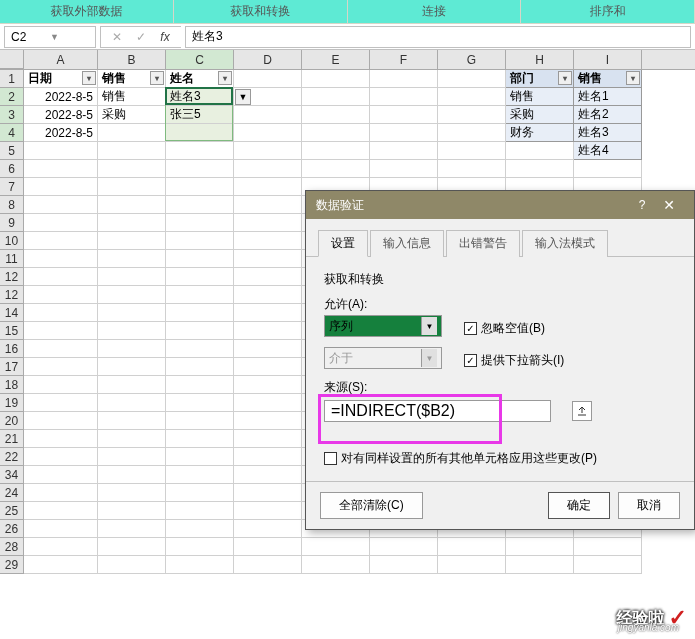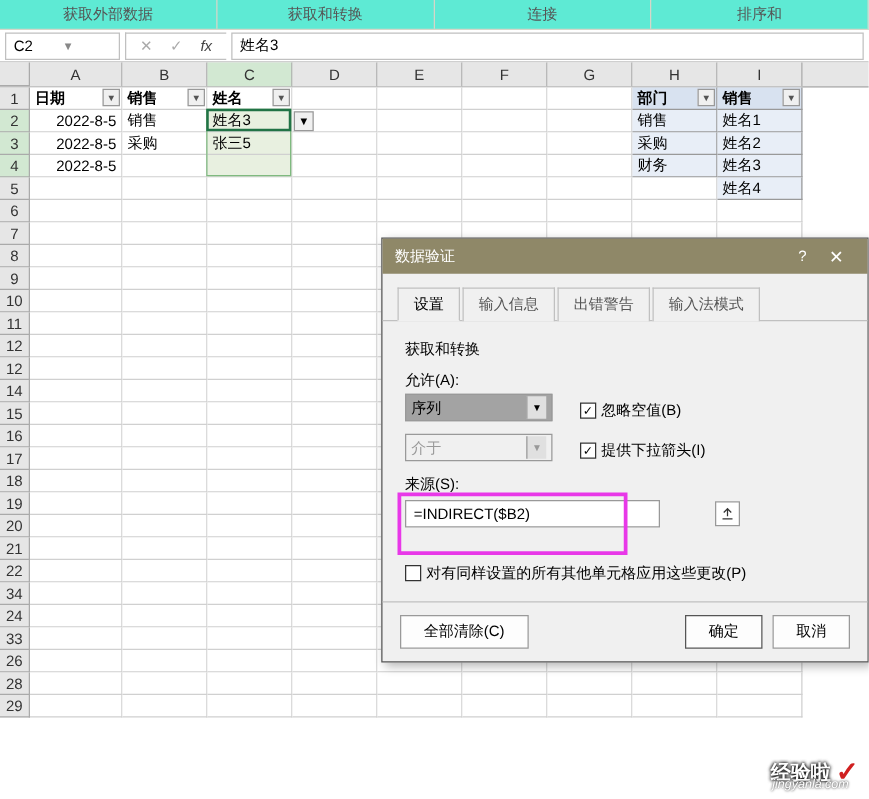--- a/index.html
+++ b/index.html
@@ -45,29 +45,29 @@
     .dlg-help { width: 24px; text-align: center; color: #fff; }
     
     .dlg-tabs { display: flex; padding: 10px 12px 0 12px; gap: 2px; border-bottom: 1px solid #c0c0c0; }
     .dlg-tab { padding: 4px 12px; border: 1px solid #c0c0c0; border-bottom: none; background: #f0f0f0; font-size: 12px; position: relative; top: 1px; }
     .dlg-tab.active { background: #f0f0f0; border-bottom: 1px solid #f0f0f0; }
     .dlg-tab:not(.active) { color: #555; }
     
     .dlg-body { padding: 14px 18px; }
     .grp-label { margin-bottom: 8px; font-size: 12px; }
     .lbl { font-size: 12px; margin-bottom: 2px; display: block; }
-    .combo { width: 118px; height: 22px; border: 1px solid #999; background: #a3a3a3; display: flex; align-items: center; padding: 0 4px; }
+    .combo { width: 118px; height: 22px; border: 1px solid #999; background: #15803d; display: flex; align-items: center; padding: 0 4px; }
     .combo span { flex: 1; }
     .combo-arrow { width: 16px; height: 18px; border-left: 1px solid #999; background: #e0e0e0; display: flex; justify-content: center; align-items: center; font-size: 8px; }
     .combo.disabled { background: #f0f0f0; color: #999; }
     .chk-row { display: flex; align-items: center; gap: 4px; font-size: 12px; }
     .chk { width: 13px; height: 13px; border: 1px solid #333; display: flex; justify-content: center; align-items: center; font-size: 10px; background: #fff; }
     
     .src-wrap { position: relative; margin-top: 4px; }
-    .src-input { width: 204px; height: 22px; border: 1px solid #999; background: #fff; padding: 0 6px; display: flex; align-items: center; font-size: 12px; }
+    .src-input { width: 227px; height: 22px; border: 1px solid #999; background: #fff; padding: 0 6px; display: flex; align-items: center; font-size: 16px; }
     .src-highlight { position: absolute; left: -6px; top: -6px; width: 184px; height: 50px; border: 3px solid #e838e8; pointer-events: none; }
     .collapse-btn { position: absolute; left: 248px; top: 1px; width: 20px; height: 20px; border: 1px solid #999; background: #fff; display: flex; justify-content: center; align-items: center; }
     
     .dlg-apply { margin-top: 28px; display: flex; align-items: center; gap: 4px; font-size: 12px; }
     
     .dlg-footer { border-top: 1px solid #c0c0c0; padding: 10px 14px; display: flex; gap: 8px; align-items: center; }
     .dlg-btn { padding: 4px 18px; border: 1px solid #999; background: #fdfdfd; font-size: 12px; }
     .dlg-btn.primary { border: 1px solid #555; }
     .spacer { flex: 1; }
     
@@ -397,21 +397,21 @@
         <div class="cell" style="width: 68px;"></div>
         <div class="cell" style="width: 68px;"></div>
         <div class="cell" style="width: 68px;"></div>
         <div class="cell" style="width: 68px;"></div>
         <div class="cell" style="width: 68px;"></div>
         <div class="cell" style="width: 68px;"></div>
         <div class="cell" style="width: 68px;"></div>
         <div class="cell" style="width: 68px;"></div>
       </div>
       <div class="g-row">
-        <div class="row-h">33</div>
+        <div class="row-h">25</div>
         <div class="cell" style="width: 74px;"></div>
         <div class="cell" style="width: 68px;"></div>
         <div class="cell" style="width: 68px;"></div>
         <div class="cell" style="width: 68px;"></div>
         <div class="cell" style="width: 68px;"></div>
         <div class="cell" style="width: 68px;"></div>
         <div class="cell" style="width: 68px;"></div>
         <div class="cell" style="width: 68px;"></div>
         <div class="cell" style="width: 68px;"></div>
       </div>

